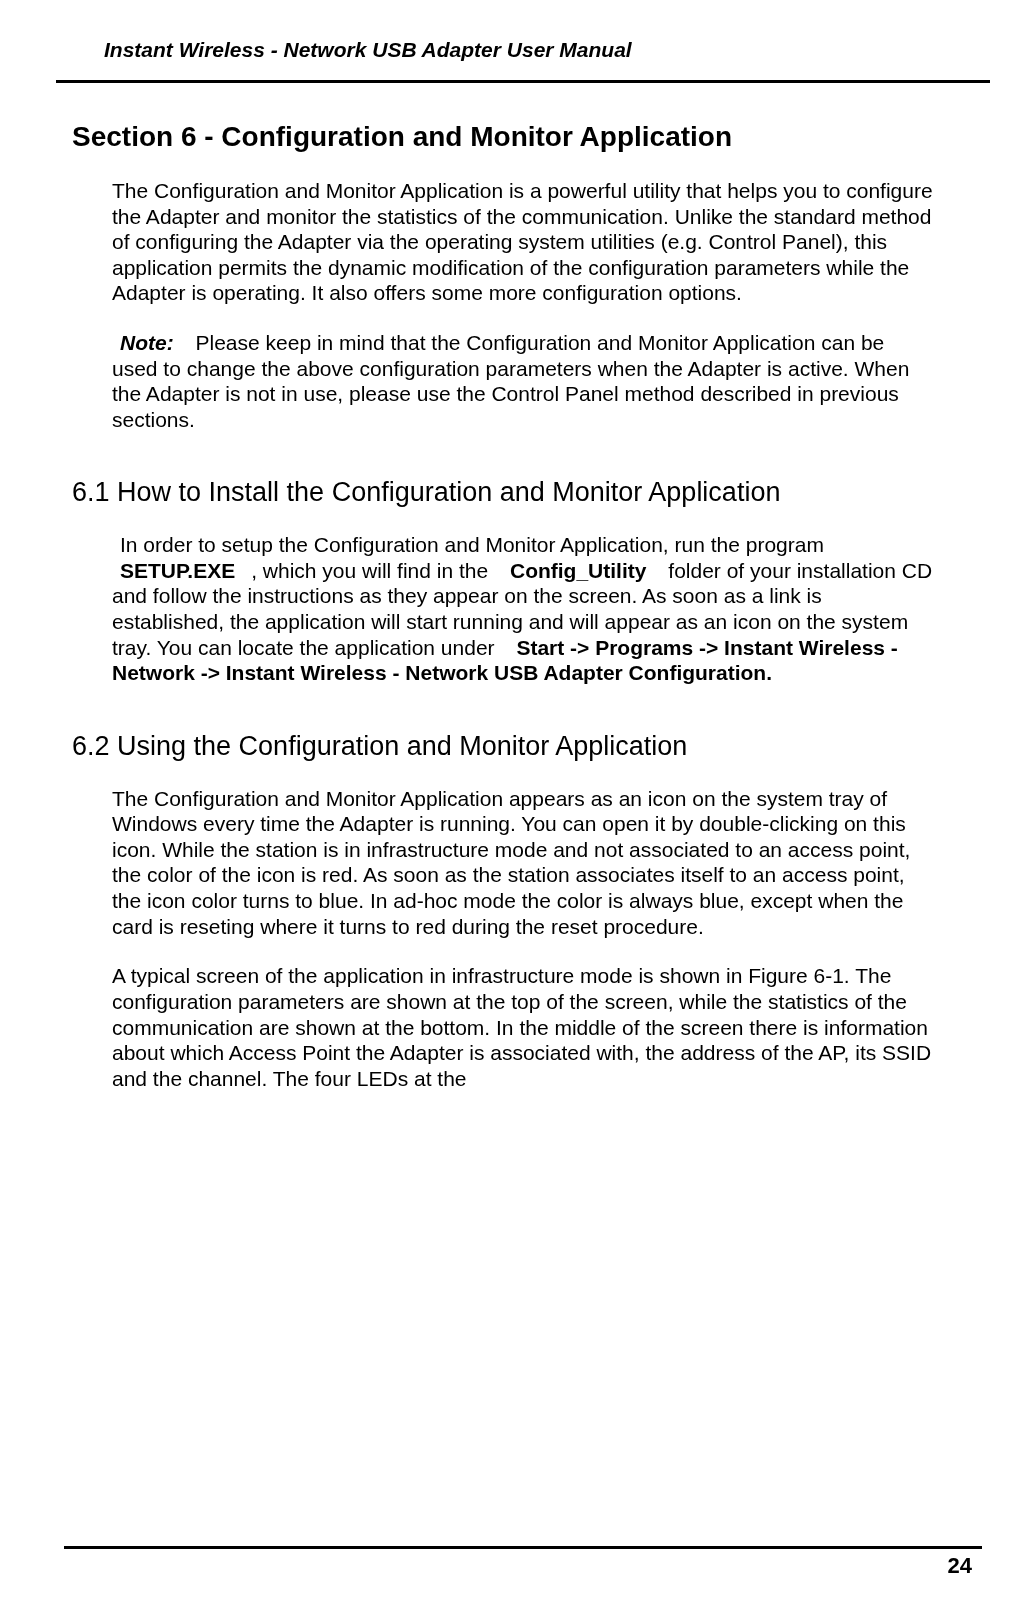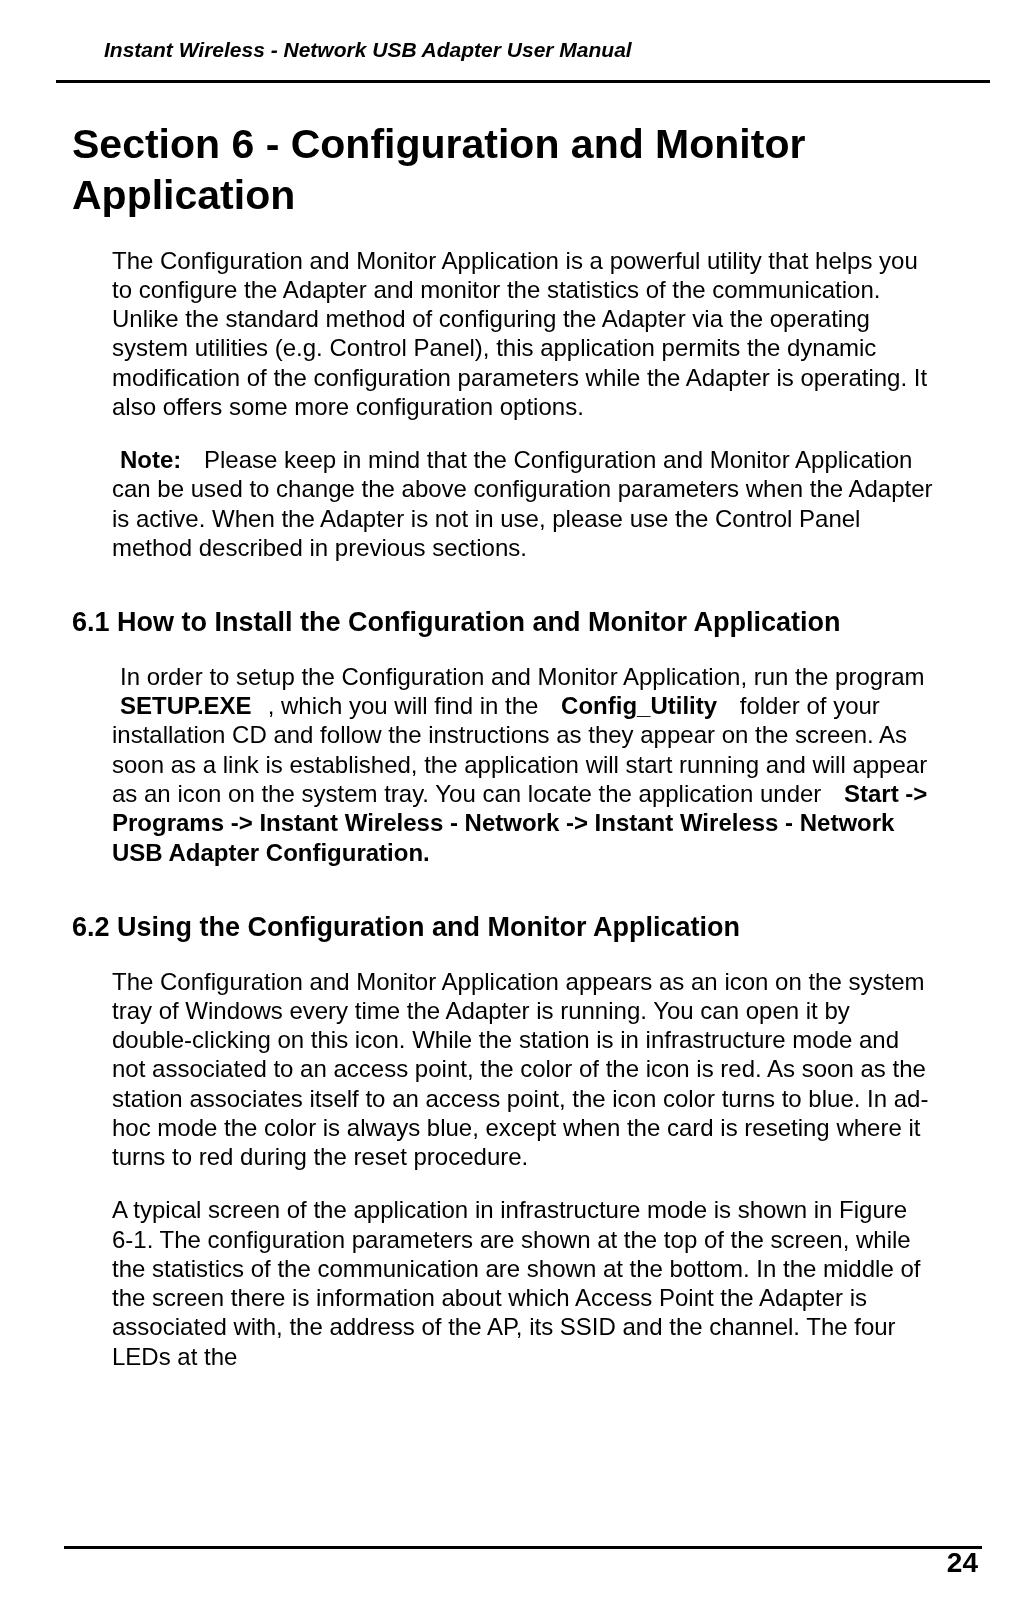--- a/index.html
+++ b/index.html
@@ -22,57 +22,58 @@
     }
     .header-title {
       font-size: 21px;
       font-weight: bold;
       font-style: italic;
     }
     .content {
       padding: 20px 80px 0 40px;
     }
     .section-title {
-      font-size: 41px;
+      font-size: 28px;
       font-weight: bold;
       line-height: 1.25;
       margin-bottom: 24px;
       padding-left: 0;
     }
     .body-text {
-      font-size: 24px;
+      font-size: 21px;
       line-height: 1.22;
       margin-bottom: 24px;
       padding-left: 40px;
     }
     .note-label {
       font-weight: bold;
+      font-style: italic;
     }
     .subsection-title {
       font-size: 27px;
-      font-weight: bold;
+      font-weight: normal;
       line-height: 1.25;
       margin-top: 44px;
       margin-bottom: 22px;
     }
     .bold {
       font-weight: bold;
     }
     .footer-bar {
       position: absolute;
       bottom: 58px;
       left: 40px;
       right: 40px;
       border-top: 3px solid #000;
     }
     .page-number {
       position: absolute;
       bottom: 28px;
-      right: 44px;
-      font-size: 28px;
+      right: 50px;
+      font-size: 22px;
       font-weight: bold;
     }
   </style>
 </head>
 <body>
 
 <div class="header-bar">
   <div class="header-title">Instant Wireless - Network USB Adapter User Manual</div>
 </div>
 

